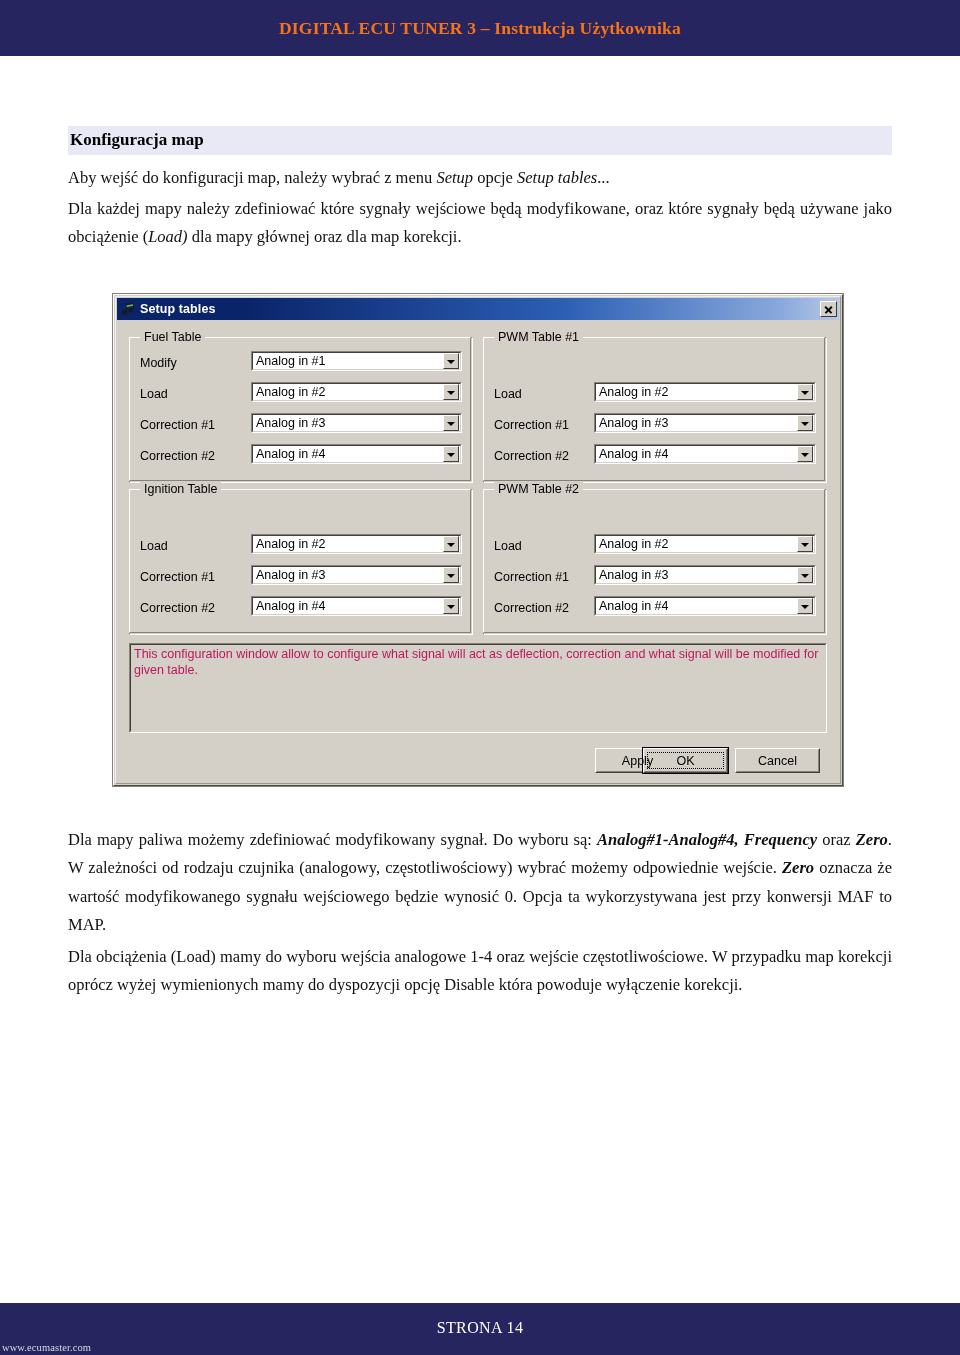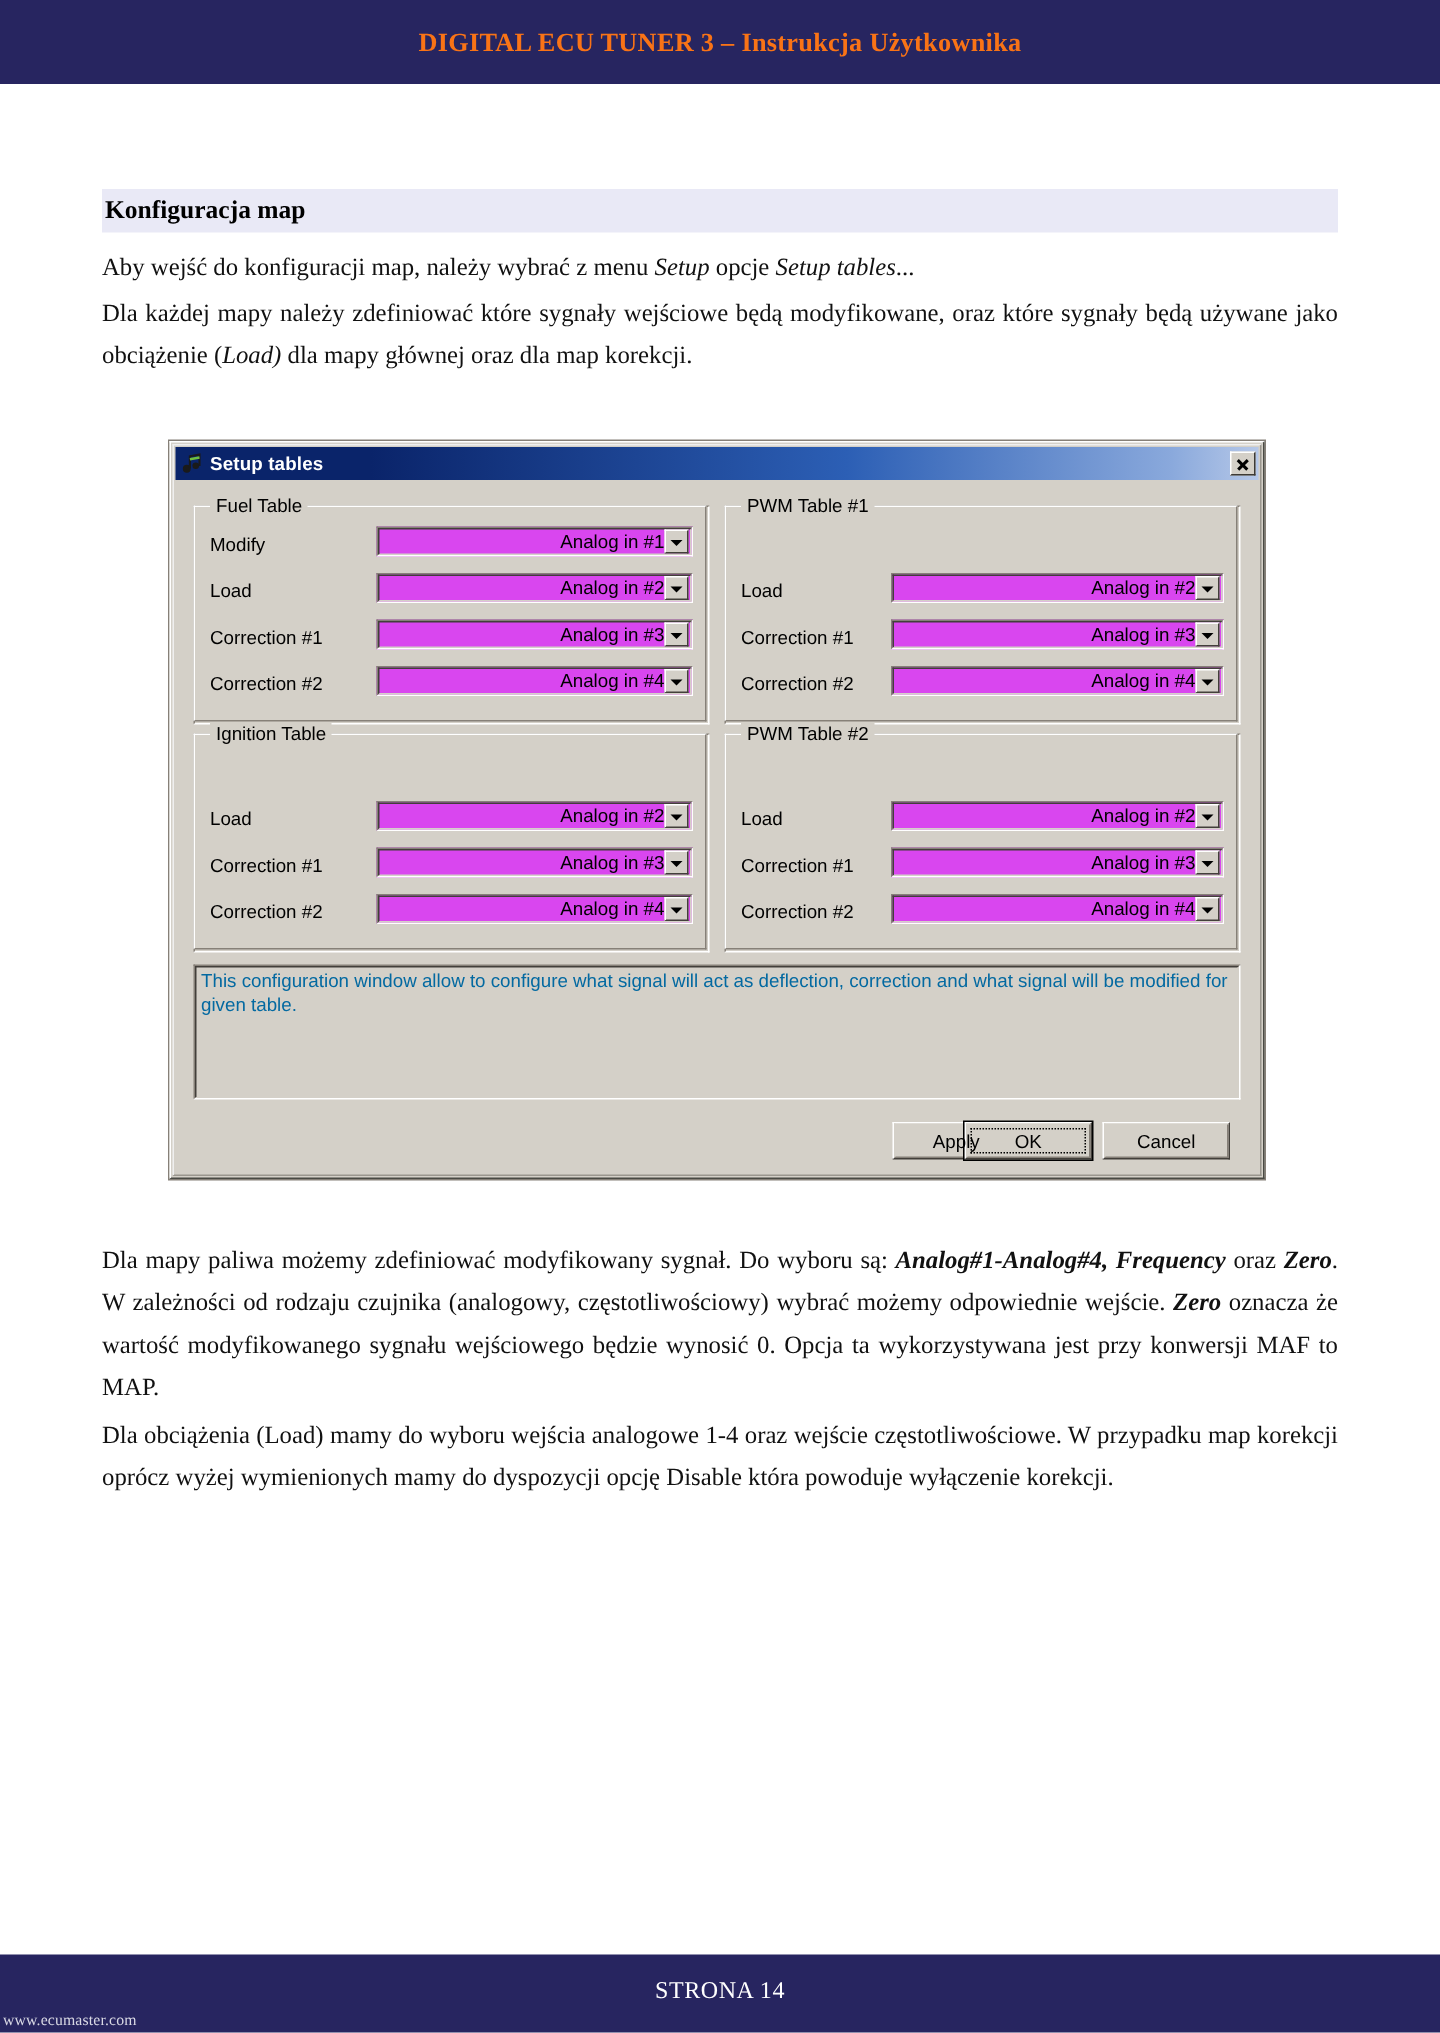--- a/index.html
+++ b/index.html
@@ -130,21 +130,20 @@
   .dlg-body{
     position:absolute;left:3px;top:28px;right:3px;bottom:3px;
   }
 
   
   .groupbox{
     position:absolute;
     border:1px solid #868078;
     border-right-color:#ffffff;border-bottom-color:#ffffff;
     box-sizing:border-box;
-    text-align:right;
   }
   .groupbox > .gb-in{
     position:absolute;inset:-1px 1px 1px -1px;
     border:1px solid #ffffff;
     border-right-color:#868078;border-bottom-color:#868078;
     pointer-events:none;
   }
   .gb-legend{
     position:absolute;top:-8px;left:10px;
     background:#d4d0c8;
@@ -164,21 +163,21 @@
     height:21px;
   }
   .field-label{
     font-family:"Liberation Sans", sans-serif;
     font-size:12.5px;color:#000;
     white-space:nowrap;
   }
   .combo{
     position:absolute;
     height:20px;
-    background:#d946ef;
+    background:#ffffff;
     border:1px solid #868078;
     border-right-color:#ffffff;border-bottom-color:#ffffff;
     box-sizing:border-box;
     display:flex;align-items:center;
     cursor:pointer;
   }
   .combo .cin{
     position:absolute;inset:0;
     border:1px solid #423f3a;
     border-right-color:#d4d0c8;border-bottom-color:#d4d0c8;
@@ -220,21 +219,21 @@
   }
   #desc-box .db-in{
     position:absolute;inset:0;
     border:1px solid #423f3a;
     border-right-color:#d4d0c8;border-bottom-color:#d4d0c8;
     pointer-events:none;
   }
   #desc-text{
     padding:3px 5px 0 4px;
     font-family:"Liberation Sans", sans-serif;
-    font-size:12.5px;color:#0369a1;
+    font-size:12.5px;color:#be185d;
     line-height:1.25;
   }
 
   
   .btn{
     position:absolute;
     height:25px;width:85px;
     background:#d4d0c8;
     border:1px solid #ffffff;
     border-right-color:#423f3a;border-bottom-color:#423f3a;

